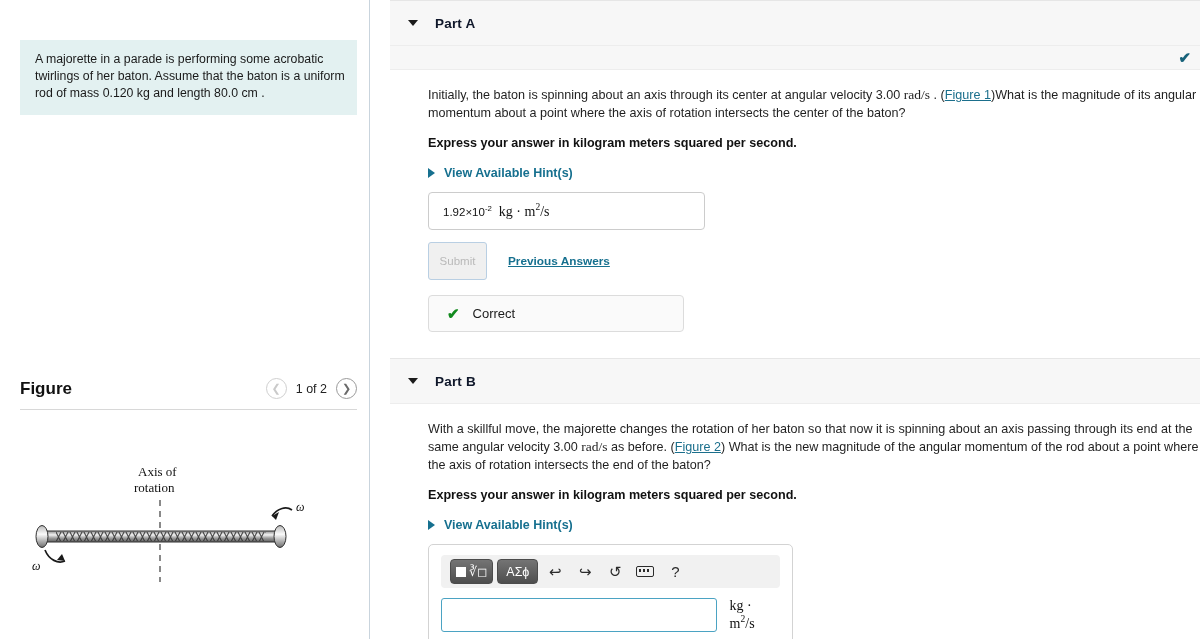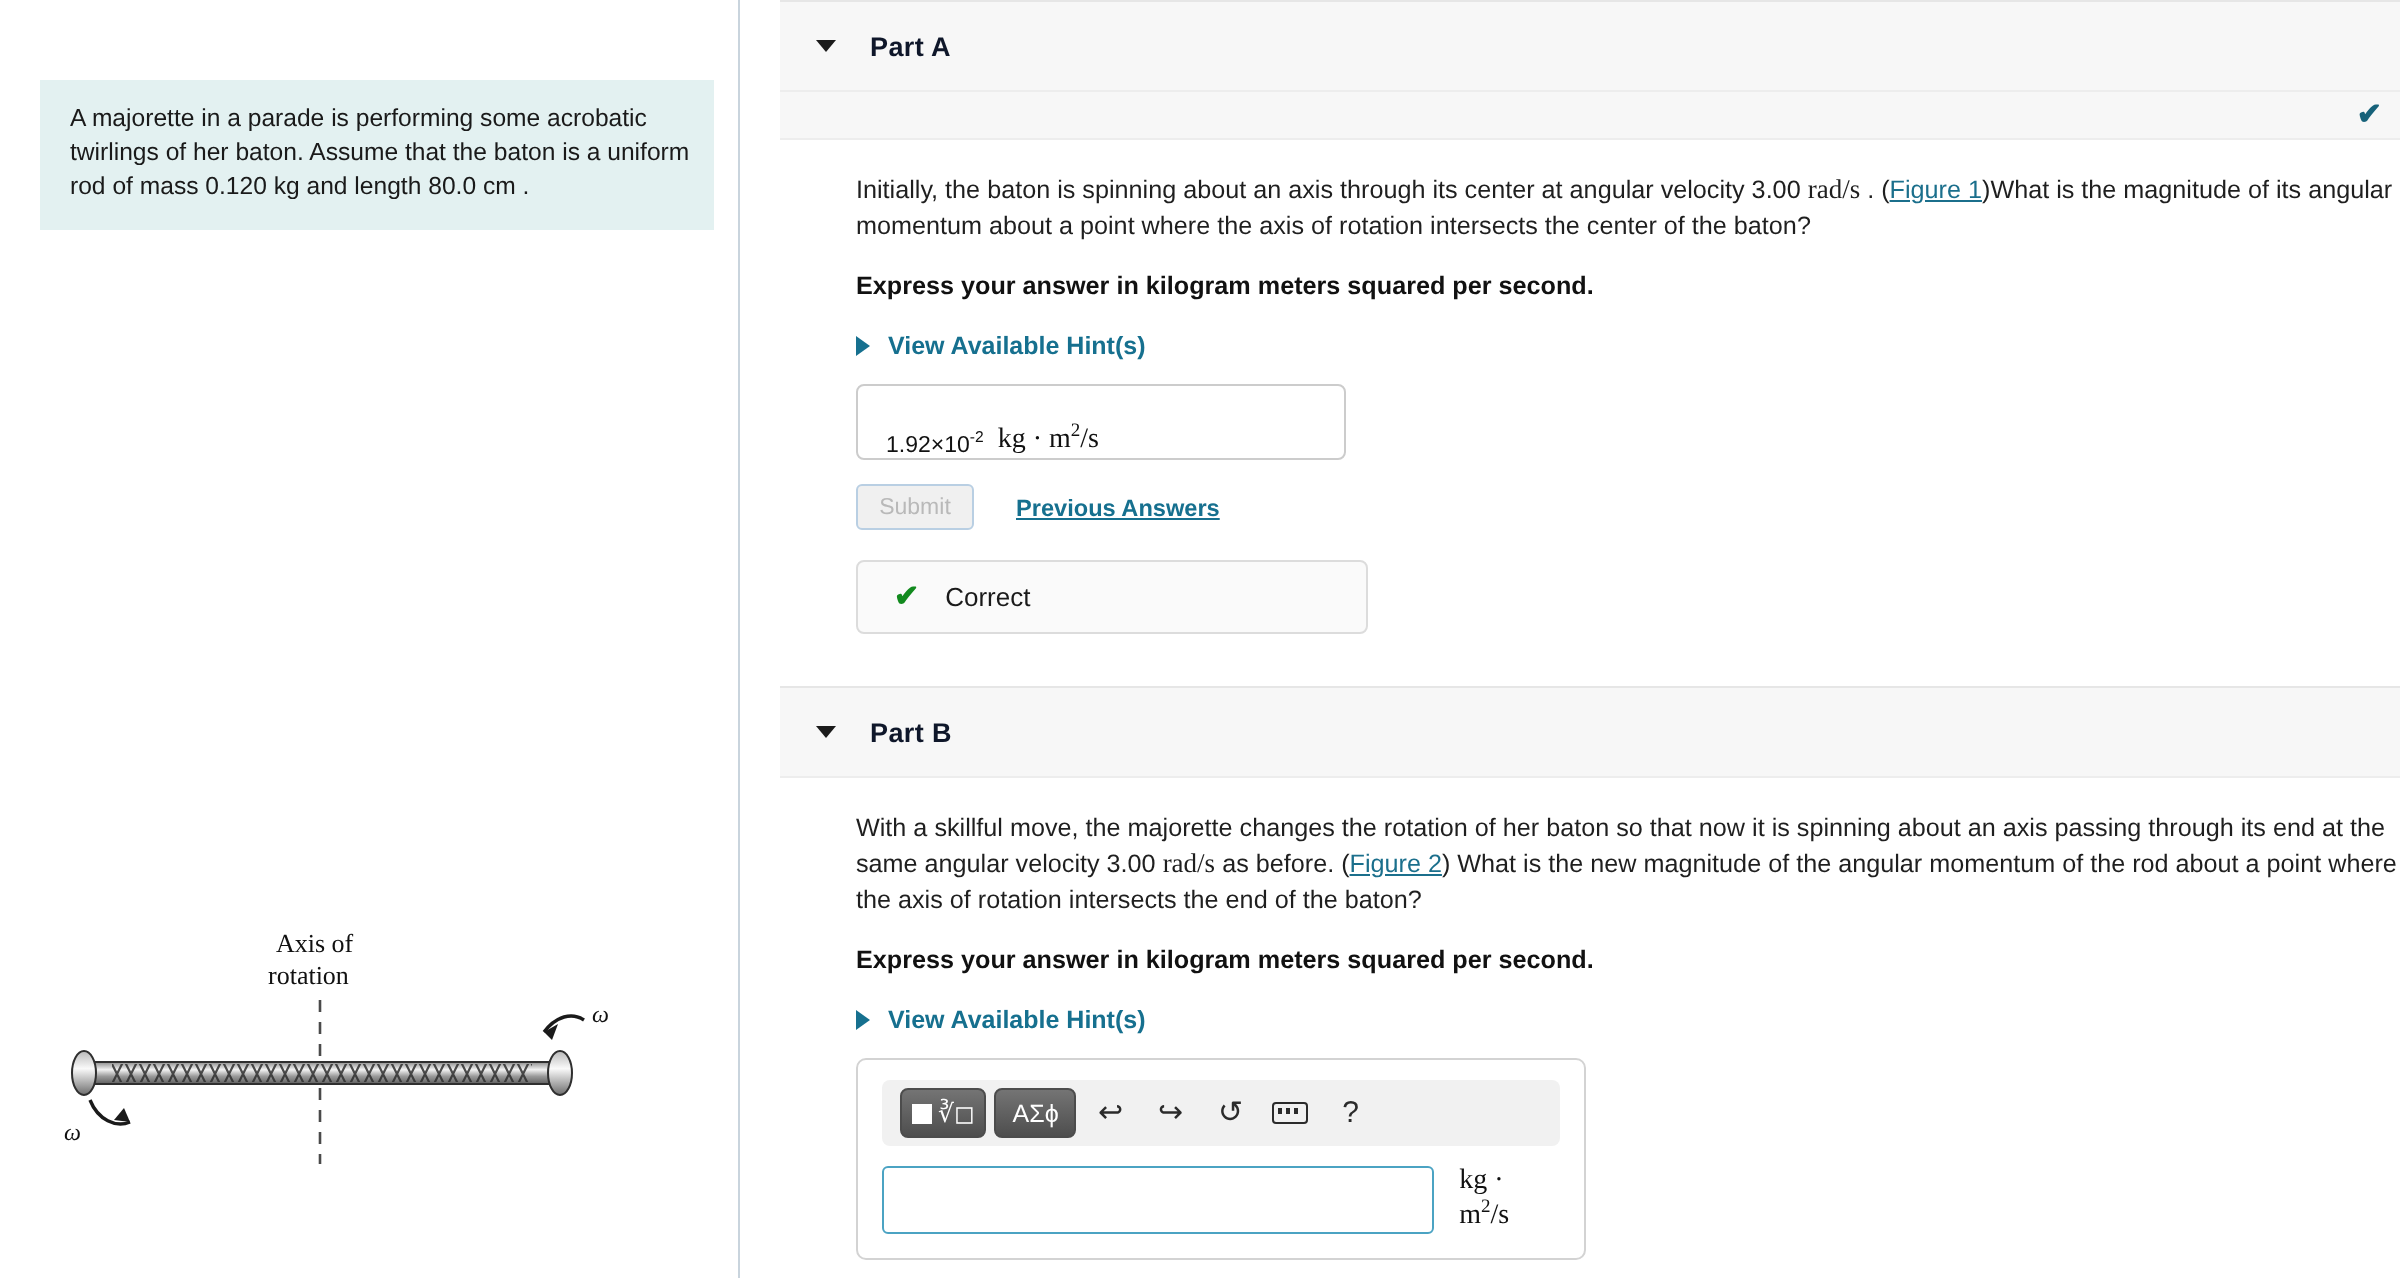--- a/index.html
+++ b/index.html
@@ -93,34 +93,34 @@
     width: 0; height: 0;
     border-top: 5px solid transparent;
     border-bottom: 5px solid transparent;
     border-left: 7px solid #16708f;
     margin-right: 9px;
   }
   .hint-text { color: #16708f; font-size: 12.5px; font-weight: bold; }
 
   .answer-display {
     margin-top: 12px;
-    width: 245px; height: 38px;
+    width: 277px; height: 38px;
     border: 1px solid #ccc; border-radius: 4px;
     background: #fff;
-    display: flex; align-items: flex-end;
+    display: flex; align-items: center;
     padding-left: 14px;
     font-family: "Liberation Serif", serif;
   }
   .ans-num { font-family: "Liberation Sans", sans-serif; font-size: 11.5px; color: #111; }
   .ans-units { font-family: "Liberation Serif", serif; font-size: 14px; color: #111; margin-left: 7px; }
   sup { font-size: .68em; vertical-align: super; }
 
   .submit-row { display: flex; align-items: center; margin-top: 12px; }
   .btn-disabled {
-    width: 59px; height: 23px;
+    width: 59px; height: 38px;
     border: 1px solid #b9cfe3; border-radius: 3px;
     background: #f0f0f0; color: #b9b9b9;
     font-size: 11.5px; display: flex; align-items: center; justify-content: center;
   }
   .prev-answers {
     margin-left: 21px; color: #16708f; font-size: 11.8px;
     font-weight: bold; text-decoration: underline; cursor: pointer;
   }
 
   .feedback {
@@ -180,20 +180,28 @@
 <body>
 
 <div class="page">
 
   <div class="left-panel">
 
     <div class="problem-box">
       <span>A majorette in a parade is performing some acrobatic twirlings of her baton. Assume that the baton is a uniform rod of mass 0.120 kg and length 80.0 cm .</span>
     </div>
 
+    <div class="figure-head">
+      <div class="figure-title">Figure</div>
+      <div class="fig-nav">
+        <div class="circ-btn">❮</div>
+        <div class="fig-count">1 of 2</div>
+        <div class="circ-btn active">❯</div>
+      </div>
+    </div>
 
     <div class="figure-stage">
       <svg width="337" height="200" viewBox="0 0 337 200">
         <defs>
           <linearGradient id="rodg" x1="0" y1="0" x2="0" y2="1">
             <stop offset="0%" stop-color="#8d8d8d"></stop>
             <stop offset="35%" stop-color="#f2f2f2"></stop>
             <stop offset="65%" stop-color="#9a9a9a"></stop>
             <stop offset="100%" stop-color="#5f5f5f"></stop>
           </linearGradient>

